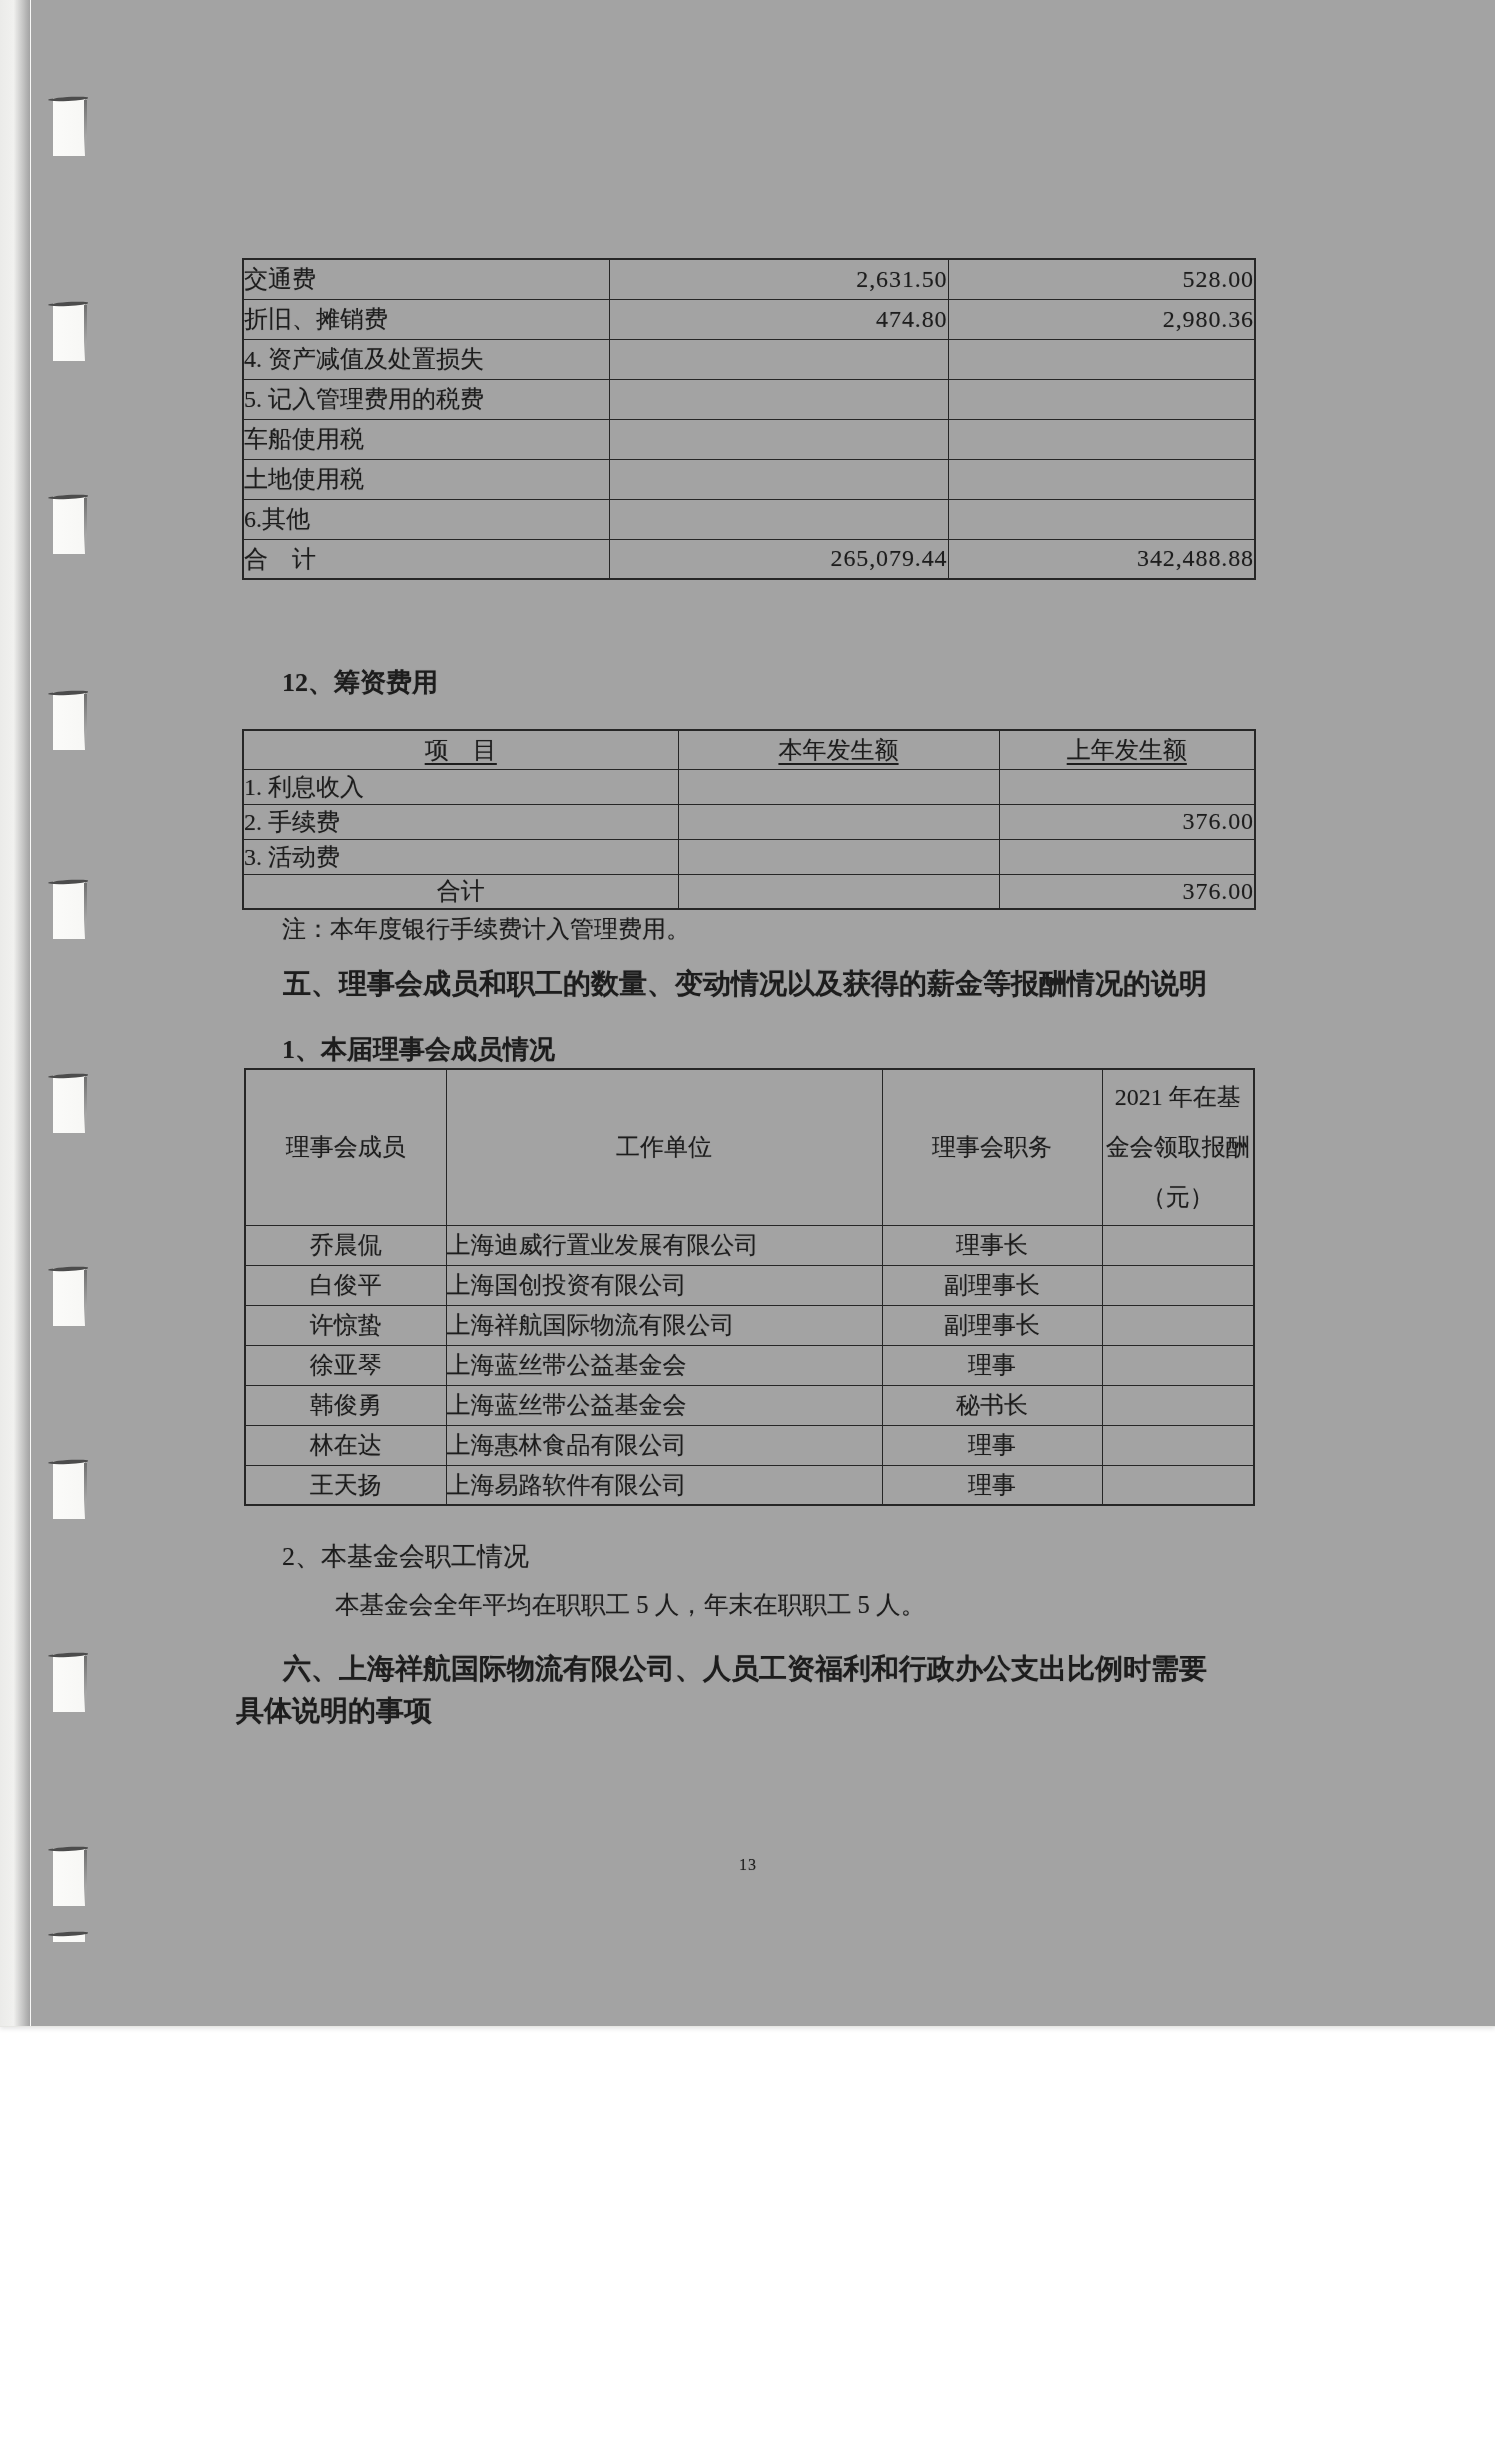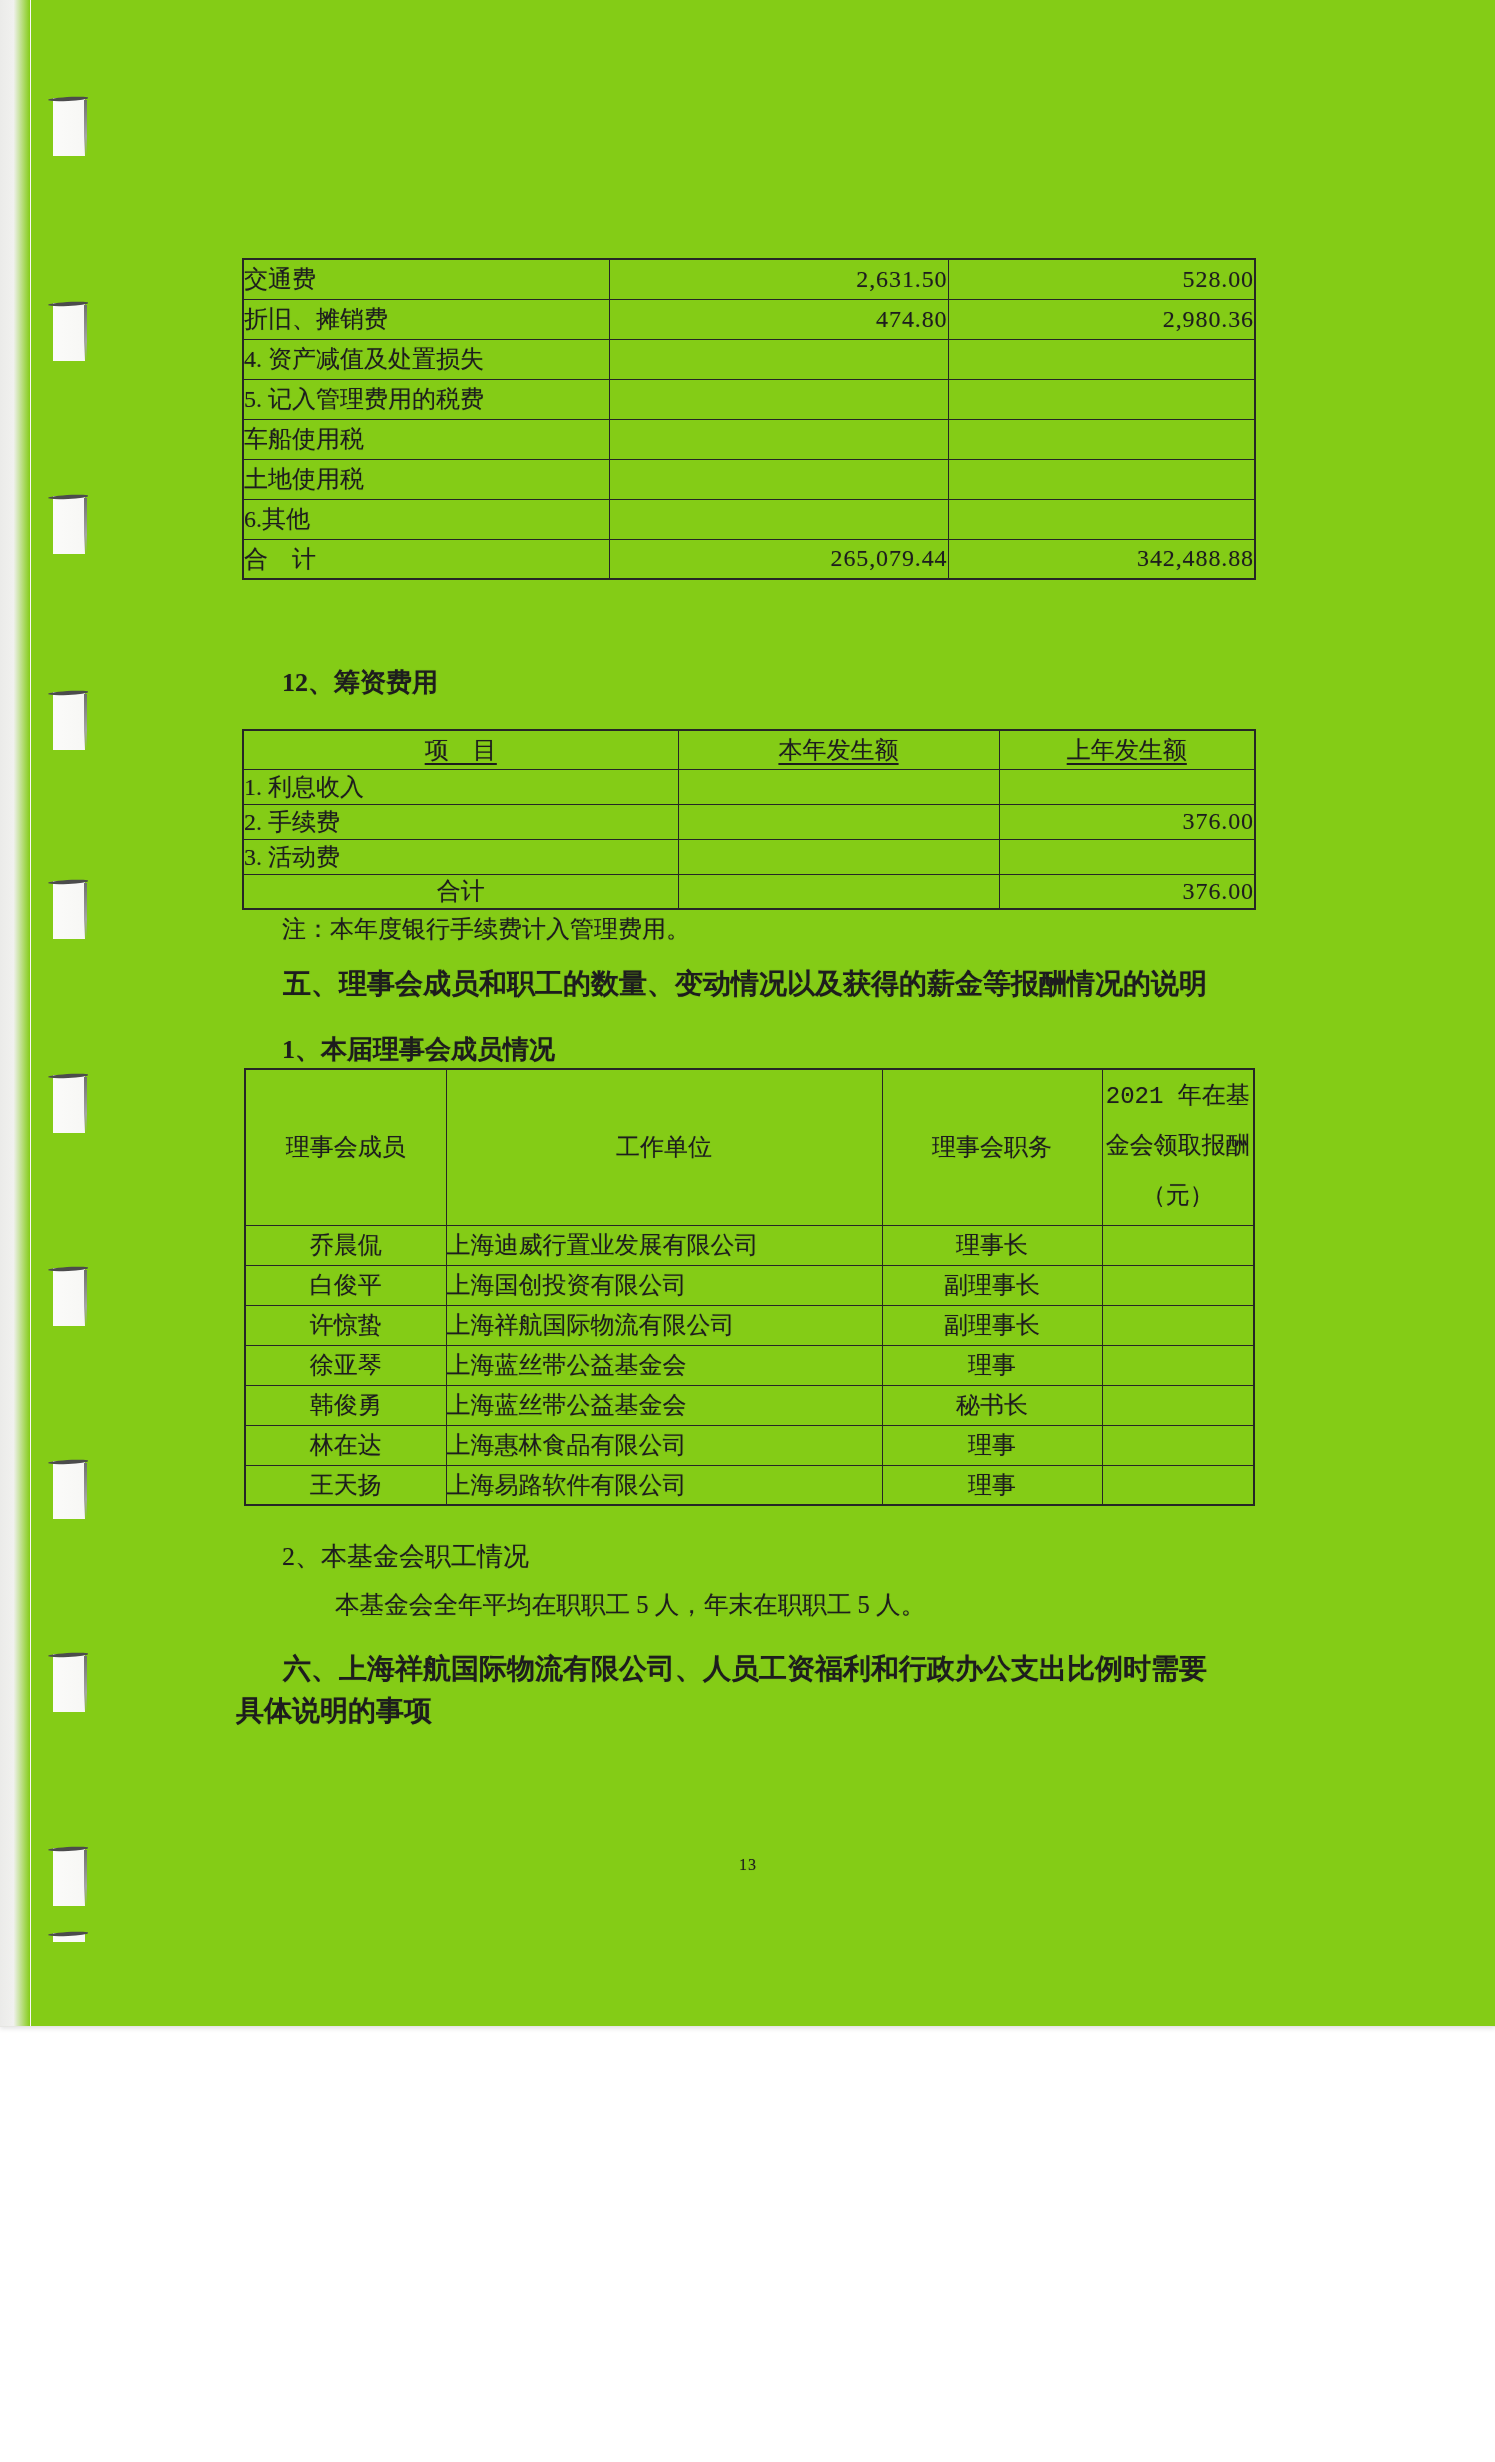--- a/index.html
+++ b/index.html
@@ -1,18 +1,18 @@
 <!DOCTYPE html>
 <html style="font-size:14px"><head>
 <meta charset="utf-8">
 <style>
   html,body{margin:0;padding:0;background:#ffffff;}
   .canvas{position:relative;width:1495px;height:2462px;background:#ffffff;overflow:hidden;
           font-family:"Liberation Serif","DejaVu Serif",serif;color:#1d1d1d;}
-  .scan-page{position:absolute;left:0;top:0;width:1495px;height:2026px;background:#84cc16;
+  .scan-page{position:absolute;left:0;top:0;width:1495px;height:2026px;background:#a3a3a3;
              border-bottom:1.8px solid #e6e6e3;box-shadow:0 1.8px 4.4px rgba(0,0,0,0.10);
              text-shadow:0 0 0.9px rgba(40,40,40,0.38);}
   .page-edge{position:absolute;left:0;top:0;width:30px;height:2026px;
              background:linear-gradient(90deg,#ebebe9 0%,#f1f1ef 45%,rgba(245,245,243,0) 100%);
              border-right:0.9px solid rgba(255,255,255,0.65);}
   
   .mark{position:absolute;left:53px;width:32px;background:linear-gradient(90deg,#fbfbf9,#f7f7f5);}
   .mark::before{content:'';position:absolute;top:-0.9px;left:-5.3px;right:-2.6px;height:3.5px;background:#4c4c4c;
                 border-radius:60% 40% 50% 50%;transform:rotate(-2.5deg);}
   .mark::after{content:'';position:absolute;top:1.8px;right:-1.8px;bottom:0;width:2.6px;
@@ -33,21 +33,21 @@
   .c-label{text-align:left;padding-left:10.6px;}
   .c-num{text-align:right;padding-right:12.3px;letter-spacing:0.9px;}
   .ind0{padding-left:10.6px;}
   .ind1{padding-left:77px;}
   .ind2{padding-left:130px;}
   .center{text-align:center;padding-left:0;}
   .c-name{text-align:center;margin-left:35px;}
   .c-org{text-align:left;padding-left:24.6px;}
   .c-role{text-align:center;}
   .c-pay{text-align:center;}
-  .c-pay-h{white-space:normal !important;word-break:break-all;line-height:50px;padding:0 3px !important;font-family:Liberation Mono, monospace;}
+  .c-pay-h{white-space:normal !important;word-break:break-all;line-height:50px;padding:0 3px !important;}
 
   .h12{left:282px;top:665px;font-size:26px;font-weight:bold;}
   .note{left:282px;top:913px;font-size:24px;}
   .h5{left:236px;top:964px;width:1003px;font-size:28px;font-weight:bold;text-indent:47px;
       line-height:40px;word-break:break-all;}
   .sub1{left:282px;top:1032px;font-size:26px;font-weight:bold;}
   .sub2{left:282px;top:1539px;font-size:26px;}
   .para{left:335px;top:1588px;font-size:24.6px;}
   .h6{left:236px;top:1648px;width:994px;font-size:28px;font-weight:bold;text-indent:47px;
       line-height:42px;word-break:break-all;}

